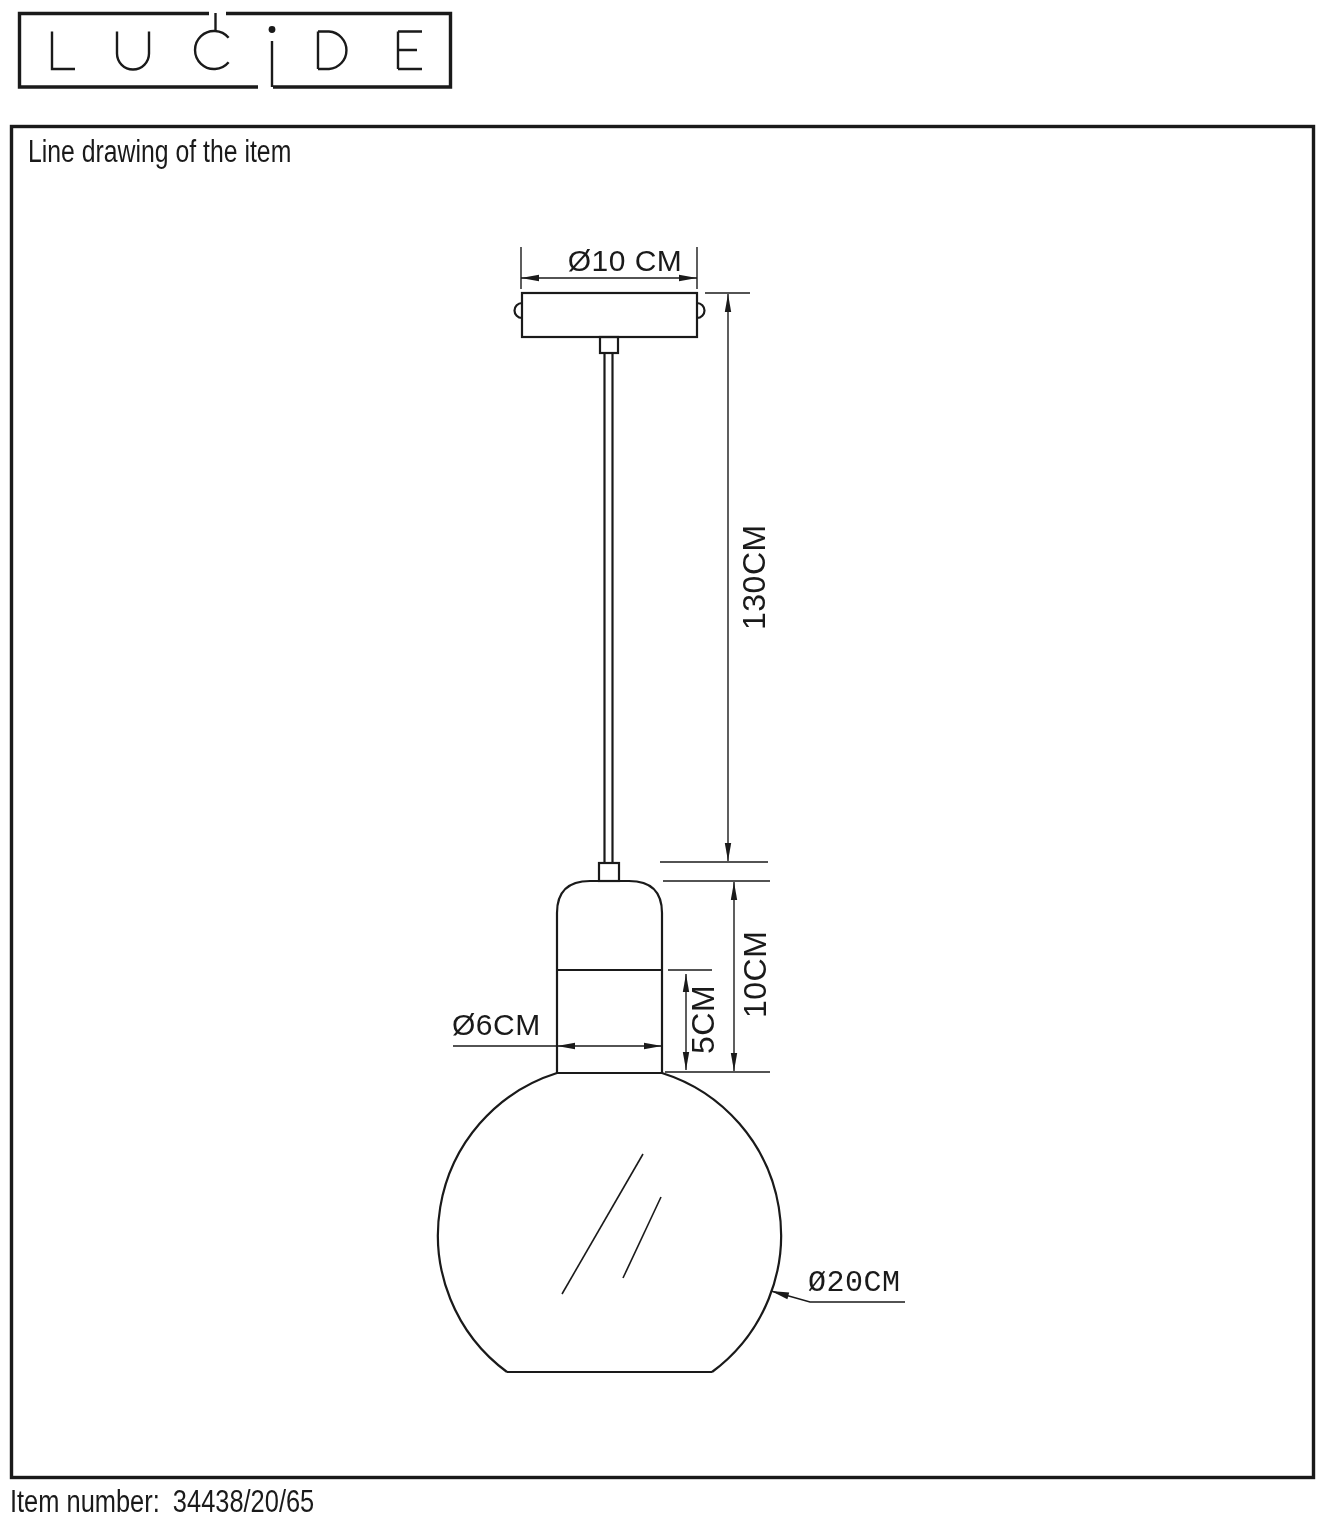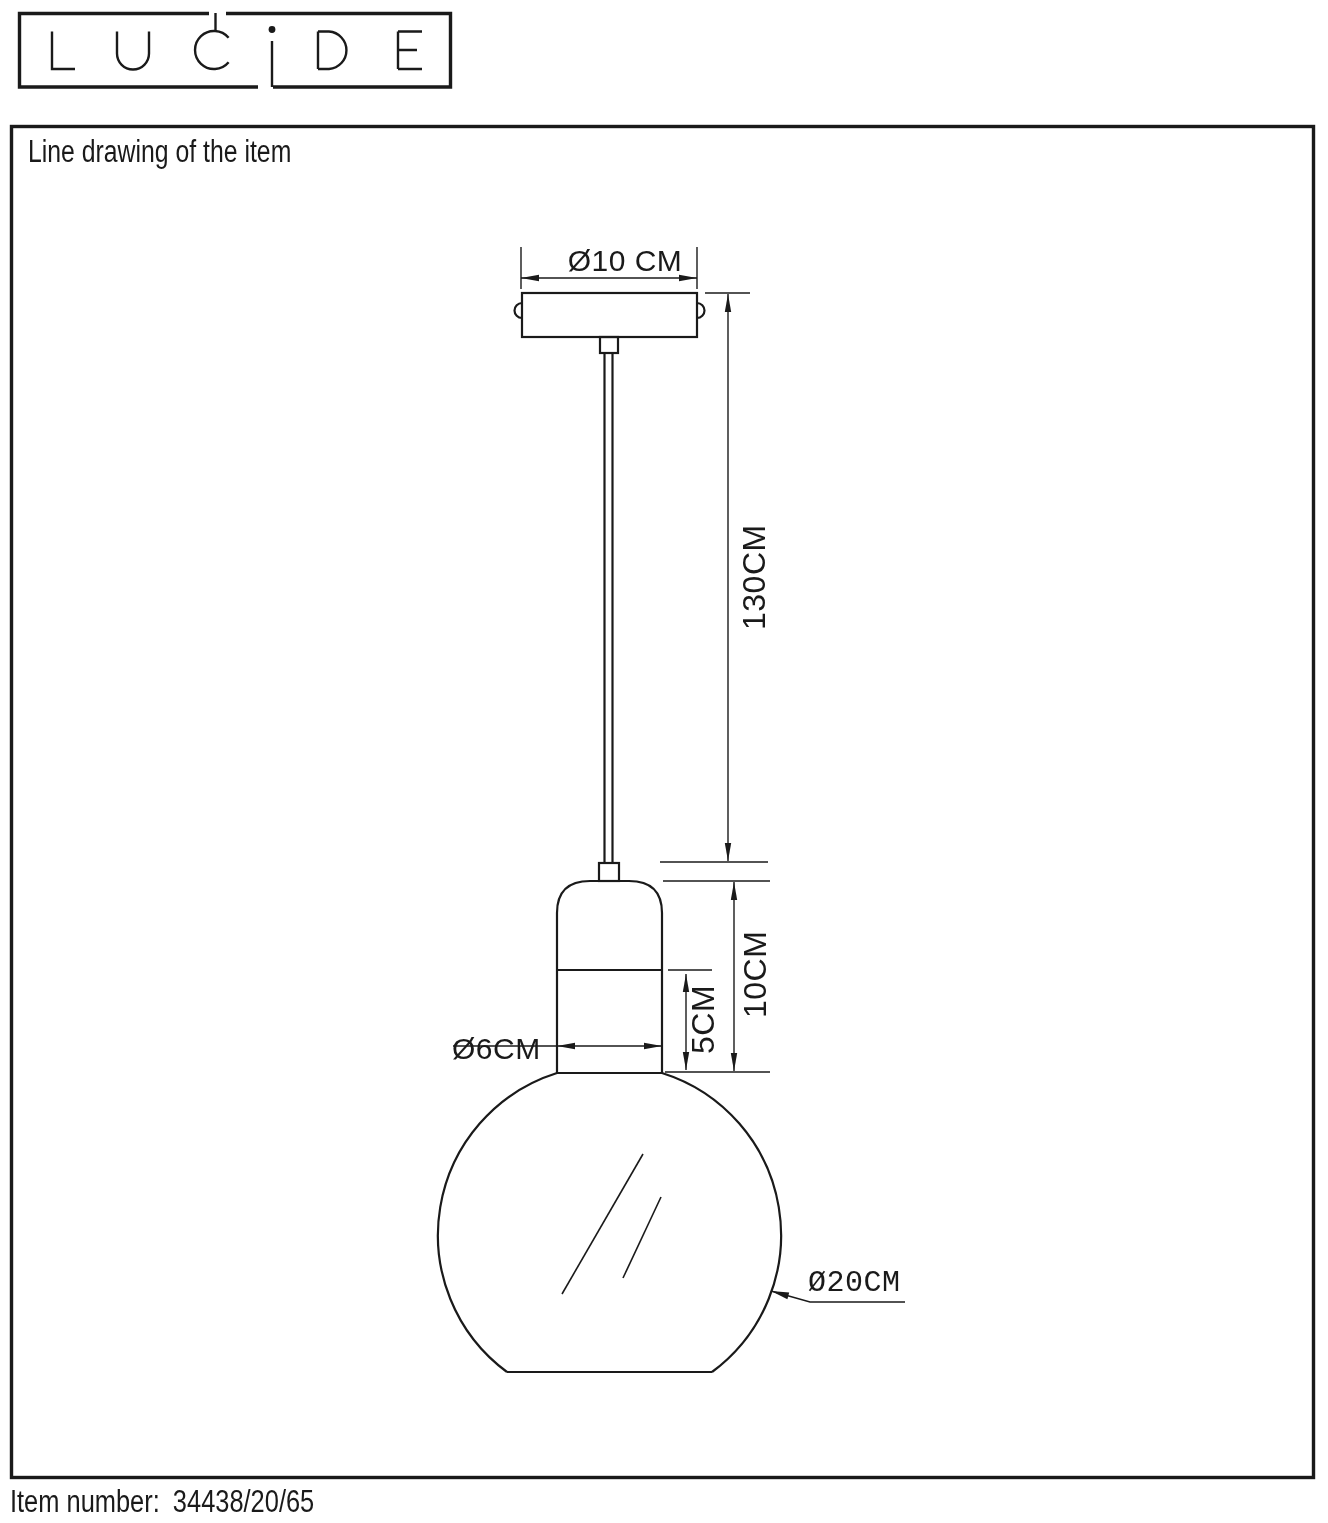--- a/index.html
+++ b/index.html
@@ -13,21 +13,21 @@
   .refl{stroke-width:1.6;}
   .arr{fill:#1a1a1a;stroke:none;}
   .label{position:absolute;color:#1a1a1a;white-space:nowrap;}
   .dim-h{font-size:30px;letter-spacing:0.5px;}
   .dim-v{font-size:32px;letter-spacing:0.5px;text-align:center;transform:rotate(-90deg);}
   .title{left:28px;top:134px;font-size:31px;transform:scaleX(0.80);transform-origin:0 0;}
   .itemline{left:10px;top:1484px;font-size:31px;transform:scaleX(0.82);transform-origin:0 0;}
   .itemline .val{margin-left:16px;}
   .sr{position:absolute;width:1px;height:1px;overflow:hidden;clip:rect(0 0 0 0);}
   #lbl-d10{left:520px;top:244px;width:210px;text-align:center;}
-  #lbl-d6{left:452px;top:1032px;}
+  #lbl-d6{left:452px;top:1008px;}
   #lbl-d20{left:808px;top:1266px;font-family:Liberation Mono, monospace;}
   #lbl-130{left:703px;top:563px;width:100px;height:34px;}
   #lbl-10{left:712px;top:959px;width:84px;height:34px;}
   #lbl-5{left:669px;top:1004px;width:66px;height:34px;}
 </style>
 </head>
 <body>
 
 <svg id="art" width="1328" height="1523" viewBox="0 0 1328 1523">
 

